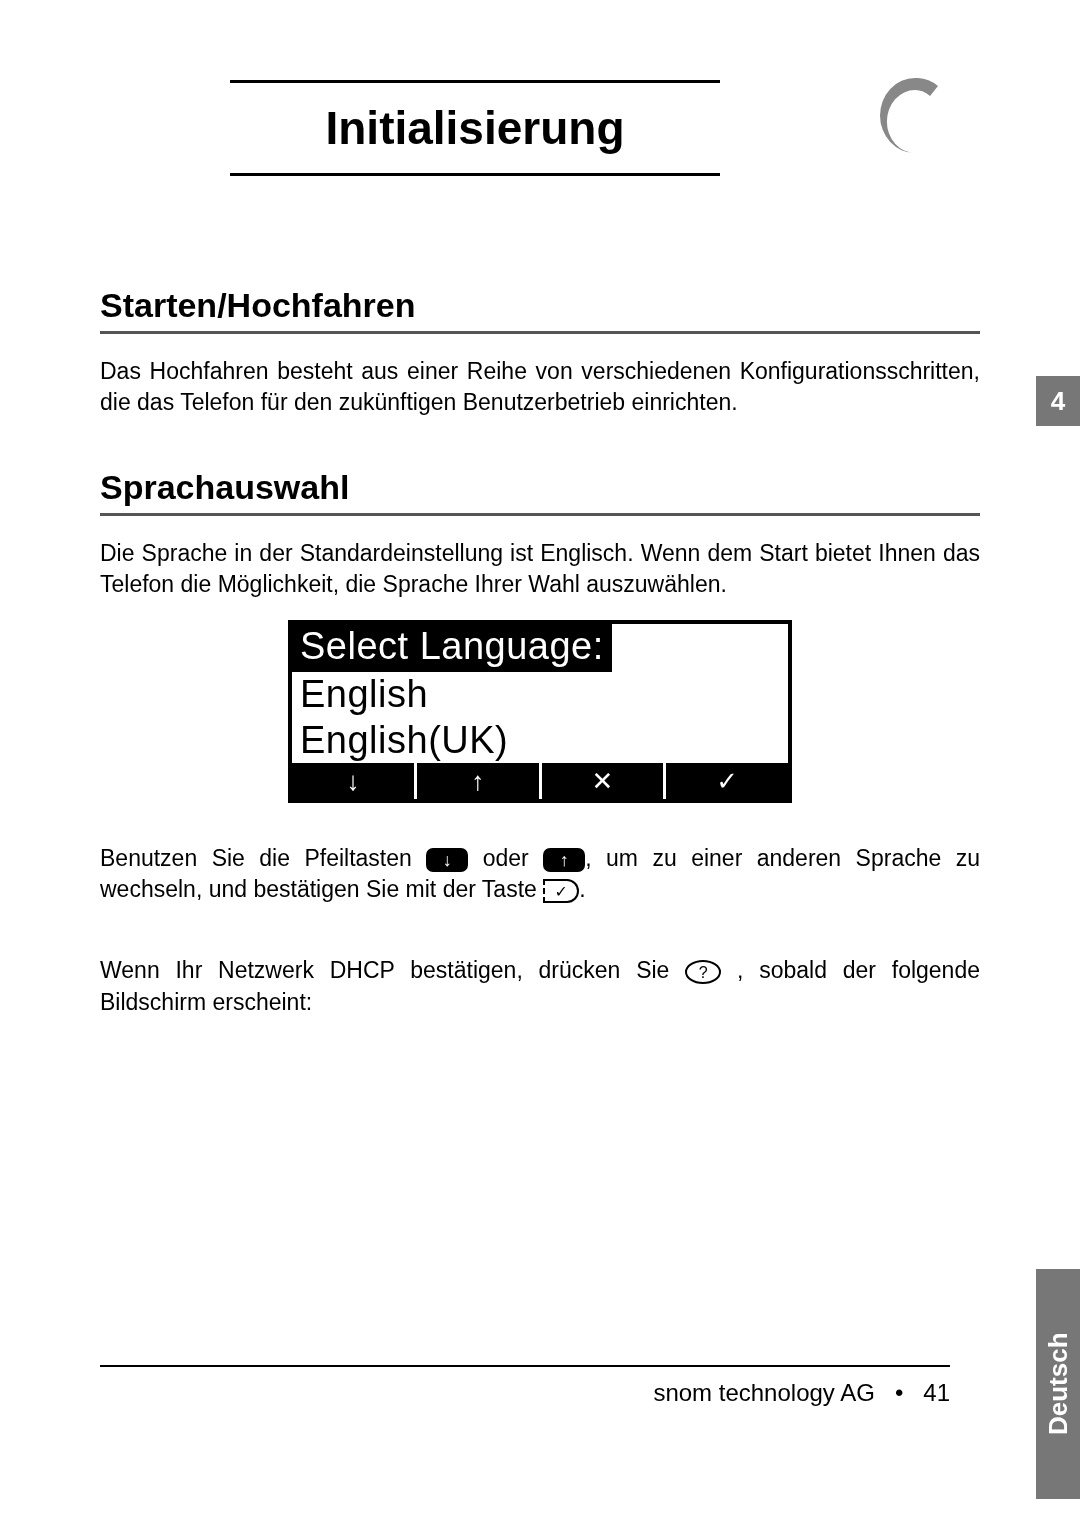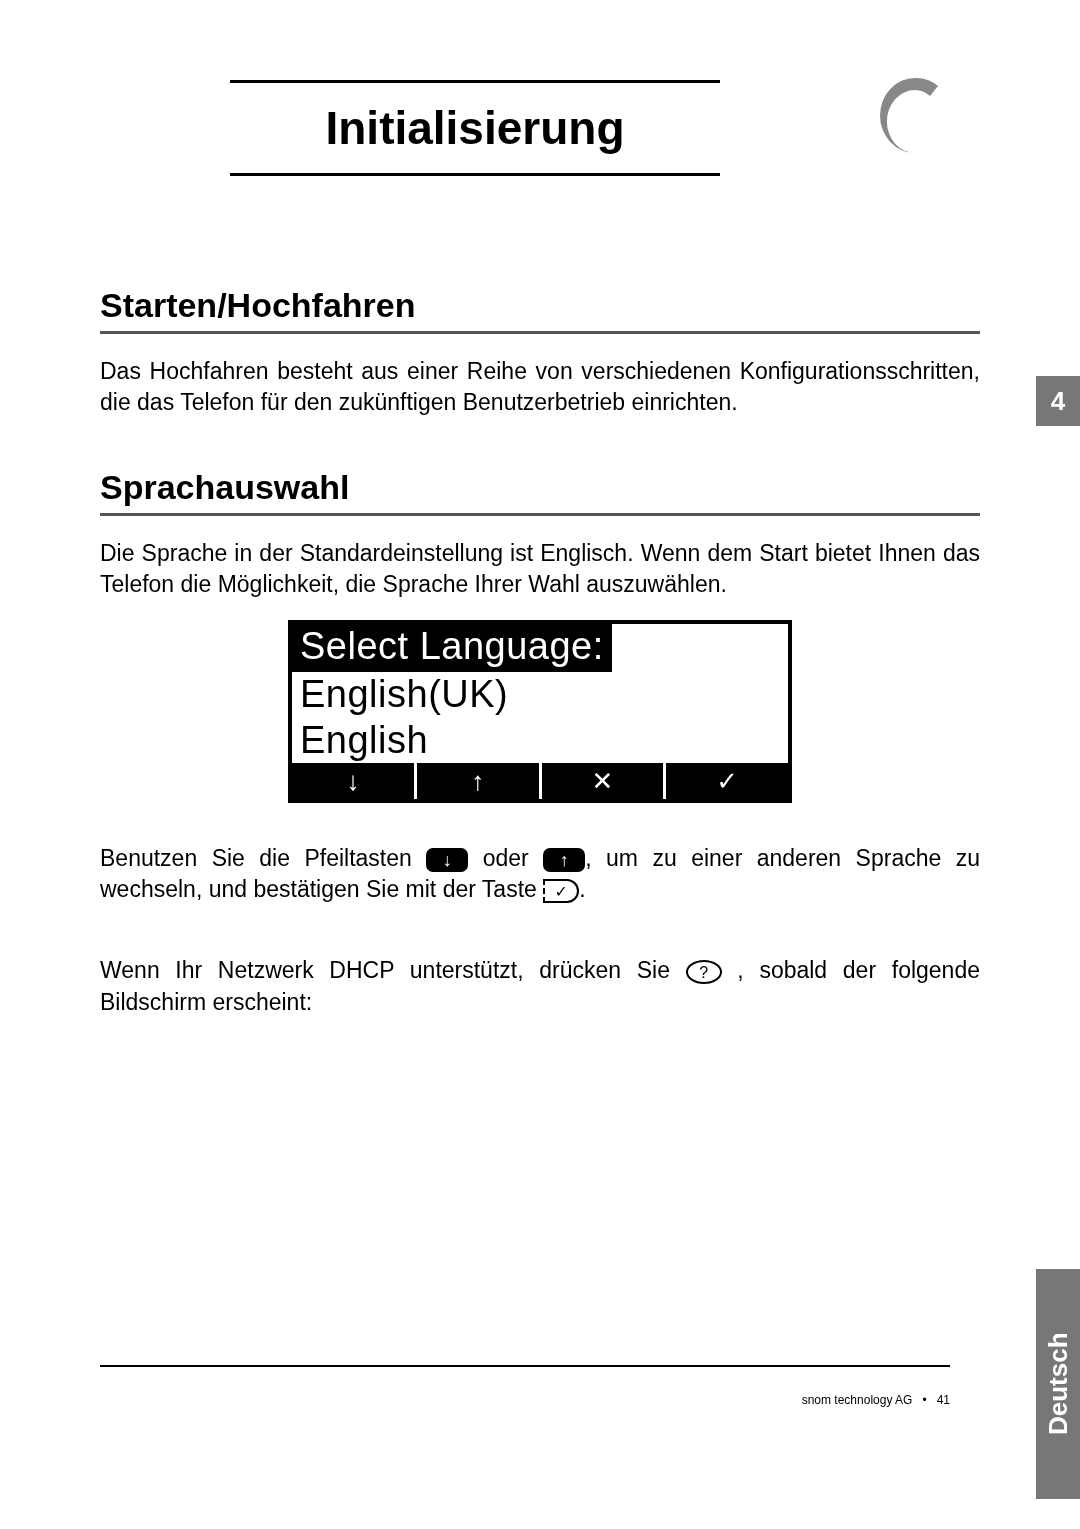--- a/index.html
+++ b/index.html
@@ -161,21 +161,21 @@
       position: absolute;
       bottom: 162px;
       left: 100px;
       right: 130px;
       border-top: 2px solid #000;
     }
     .footer-text {
       position: absolute;
       bottom: 122px;
       right: 130px;
-      font-size: 12px;
+      font-size: 24px;
     }
   </style>
 </head>
 <body>
 
 <div class="page">
 
   <div class="page-title-wrap">
     <span class="page-title">Initialisierung</span>
   </div>
@@ -188,36 +188,36 @@
   <div class="content">
 
     <h2 class="section-heading">Starten/Hochfahren</h2>
     <p class="body-text">Das Hochfahren besteht aus einer Reihe von verschiedenen Konfigurationsschritten, die das Telefon für den zukünftigen Benutzerbetrieb einrichten.</p>
 
     <h2 class="section-heading">Sprachauswahl</h2>
     <p class="body-text" style="margin-bottom:20px;">Die Sprache in der Standardeinstellung ist Englisch. Wenn dem Start bietet Ihnen das Telefon die Möglichkeit, die Sprache Ihrer Wahl auszuwählen.</p>
 
     <div class="lcd-screen">
       <div><span class="lcd-title">Select Language:</span></div>
+      <div class="lcd-row">English</div>
       <div class="lcd-row">English(UK)</div>
-      <div class="lcd-row">English</div>
       <div class="lcd-softkeys">
         <div class="lcd-softkey">↓</div>
         <div class="lcd-softkey">↑</div>
         <div class="lcd-softkey">✕</div>
         <div class="lcd-softkey">✓</div>
       </div>
     </div>
 
     <p class="body-text">
       <span>Benutzen Sie die Pfeiltasten </span><span class="inline-key">↓</span><span> oder </span><span class="inline-key">↑</span><span>, um zu einer anderen Sprache zu wechseln, und  bestätigen Sie mit der Taste </span><span class="inline-oval-dashed">✓</span><span>.</span>
     </p>
 
     <p class="body-text last">
-      <span>Wenn Ihr Netzwerk DHCP unterstützt, drücken Sie </span><span class="inline-oval">?</span><span> , sobald der folgende Bildschirm erscheint:</span>
+      <span>Wenn Ihr Netzwerk DHCP bestätigen, drücken Sie </span><span class="inline-oval">?</span><span> , sobald der folgende Bildschirm erscheint:</span>
     </p>
 
   </div>
 
   <div class="footer-rule"></div>
   <div class="footer-text">
     <span>snom technology AG</span>
     &nbsp;&nbsp;<span>•</span>&nbsp;&nbsp;
     <span>41</span>
   </div>

